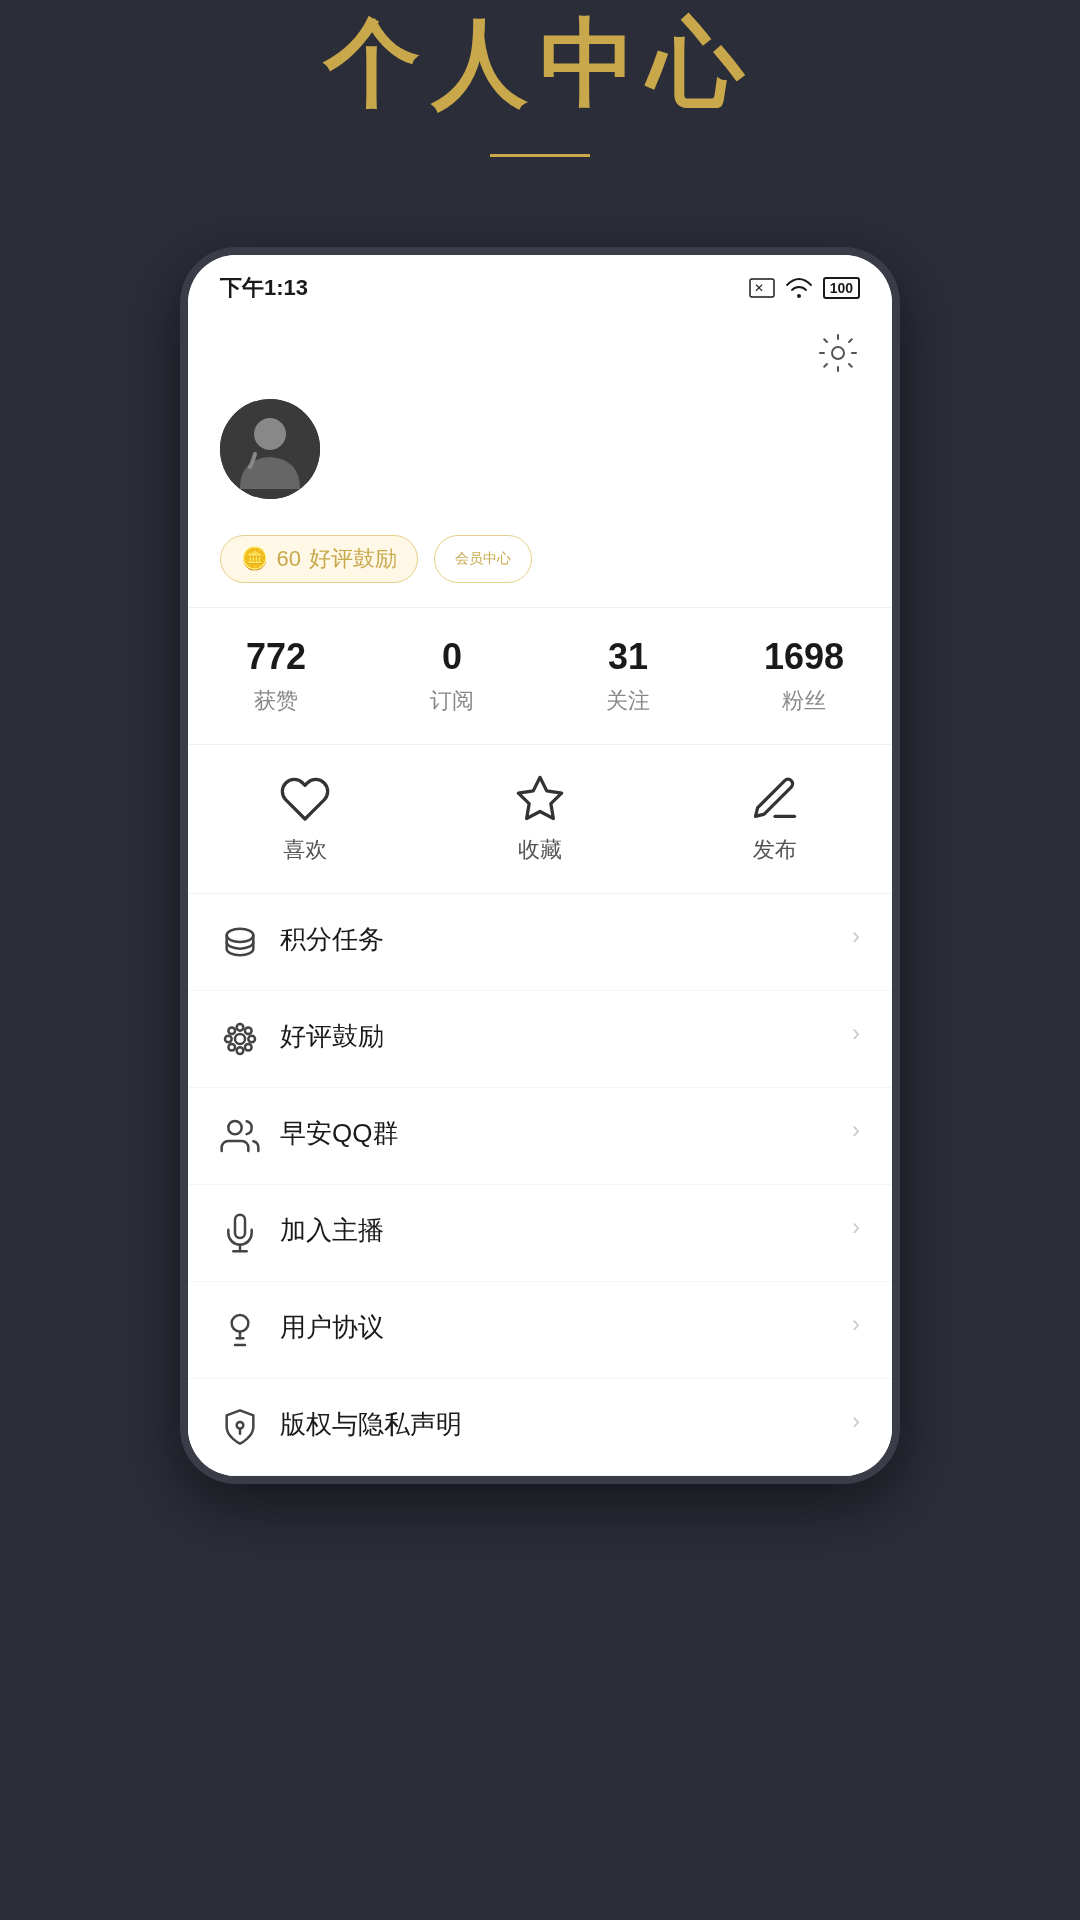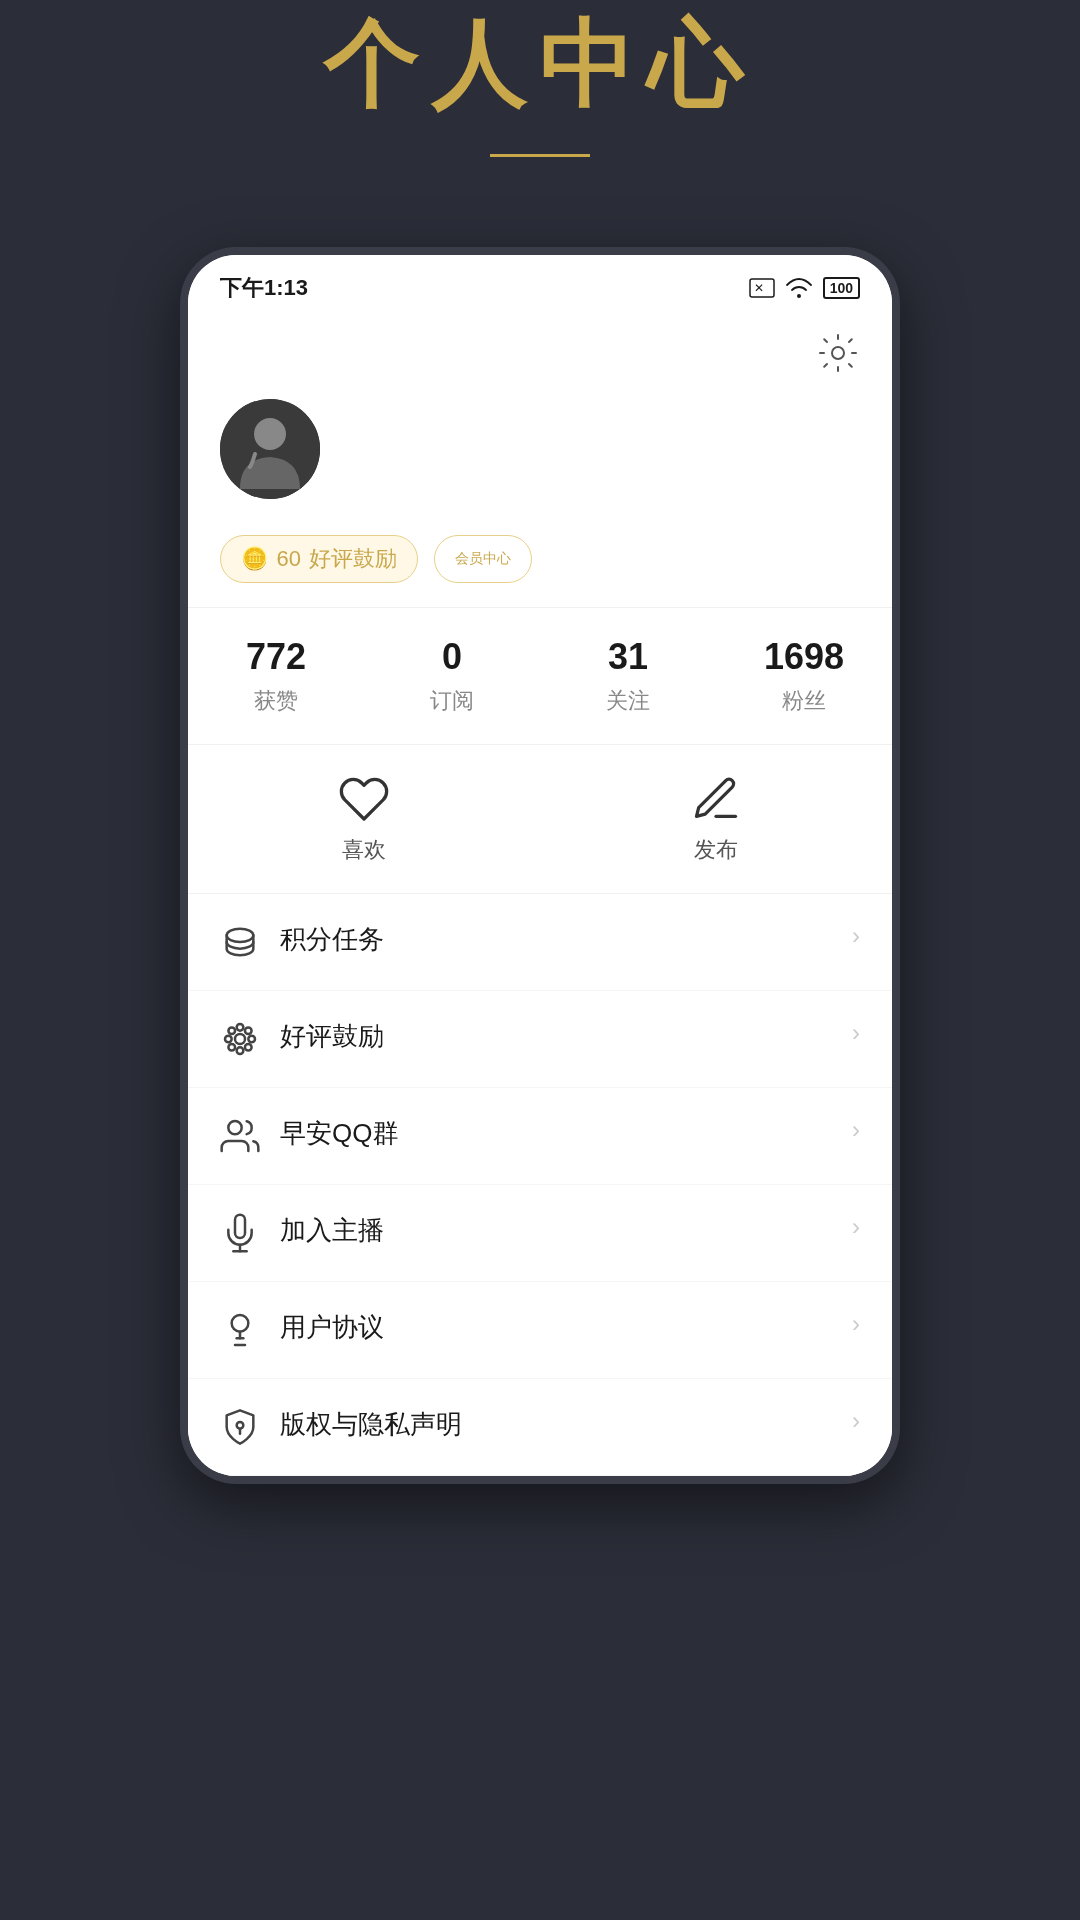--- a/index.html
+++ b/index.html
@@ -326,20 +326,26 @@
 
     <div class="actions-row">
     <div class="action-item">
     <div class="action-icon" style="color:#333"><svg viewBox="0 0 24 24" fill="none" stroke="currentColor" stroke-width="1.5" stroke-linecap="round" stroke-linejoin="round">
               <path d="M20.84 4.61a5.5 5.5 0 0 0-7.78 0L12 5.67l-1.06-1.06a5.5 5.5 0 0 0-7.78 7.78l1.06 1.06L12 21.23l7.78-7.78 1.06-1.06a5.5 5.5 0 0 0 0-7.78z"></path>
             </svg></div>
     <div class="action-label">喜欢</div>
   </div>
         <div class="action-item">
     <div class="action-icon" style="color:#333"><svg viewBox="0 0 24 24" fill="none" stroke="currentColor" stroke-width="1.5" stroke-linecap="round" stroke-linejoin="round">
+              <polygon points="12 2 15.09 8.26 22 9.27 17 14.14 18.18 21.02 12 17.77 5.82 21.02 7 14.14 2 9.27 8.91 8.26 12 2"></polygon>
+            </svg></div>
+    <div class="action-label">收藏</div>
+  </div>
+        <div class="action-item">
+    <div class="action-icon" style="color:#333"><svg viewBox="0 0 24 24" fill="none" stroke="currentColor" stroke-width="1.5" stroke-linecap="round" stroke-linejoin="round">
               <path d="M12 20h9"></path>
               <path d="M16.5 3.5a2.121 2.121 0 0 1 3 3L7 19l-4 1 1-4L16.5 3.5z"></path>
             </svg></div>
     <div class="action-label">发布</div>
   </div>
       </div>
 
     <div class="menu-list">
     <div class="menu-item">
     <div class="menu-item-icon" style="color:#444"><svg viewBox="0 0 24 24" fill="none" stroke="currentColor" stroke-width="1.5" stroke-linecap="round" stroke-linejoin="round">

